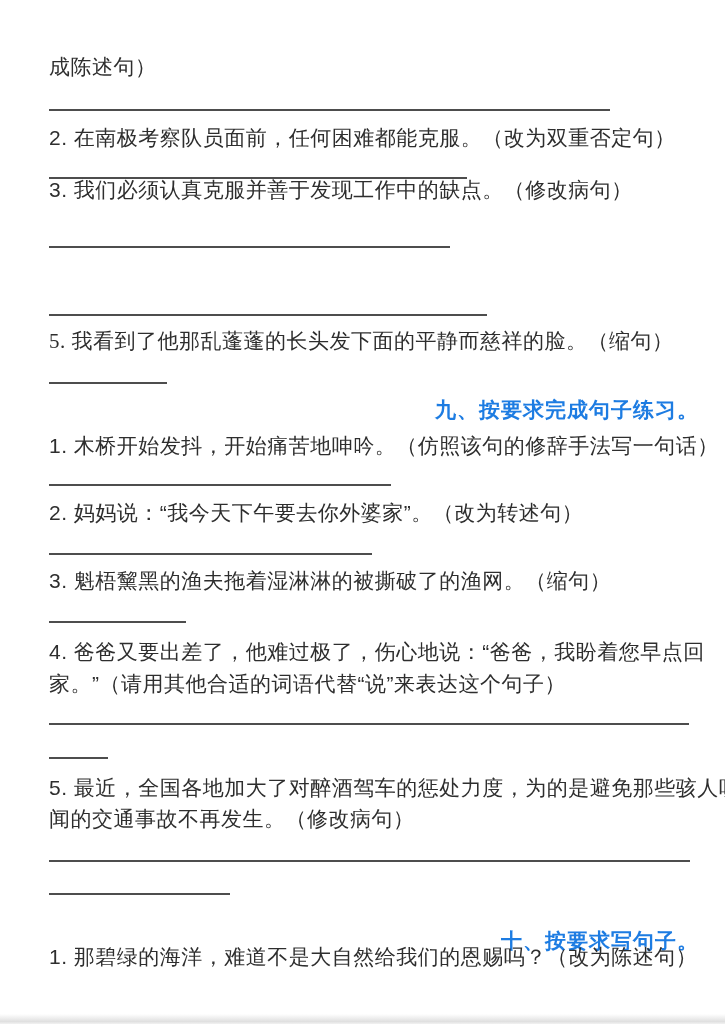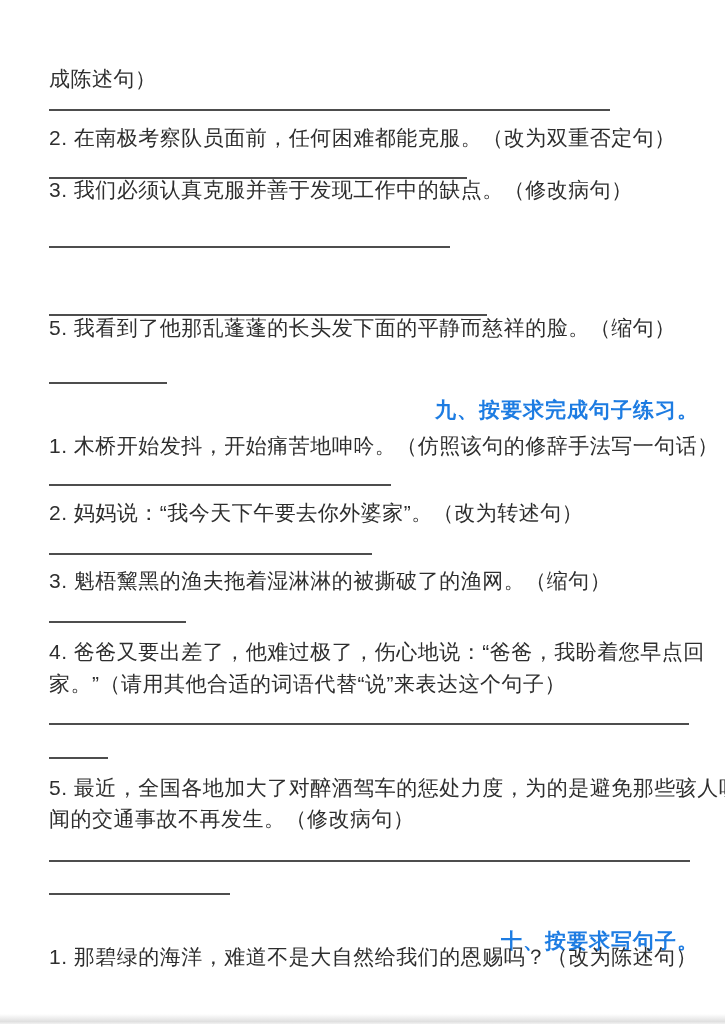--- a/index.html
+++ b/index.html
@@ -50,33 +50,33 @@
     width: 725px;
     height: 10px;
     background: linear-gradient(to bottom, #ffffff 0%, #e0e0e0 75%, #f2f2f2 100%);
   }
 </style>
 </head>
 <body>
 
 <div id="page">
 
-  <div class="q" style="top:65px;">成陈述句）</div>
+  <div class="q" style="top:53px;">成陈述句）</div>
 
   <div class="ans-line" style="top:109px; left:49px; width:561px;"></div>
 
   <div class="q" style="top:124px;">2. 在南极考察队员面前，任何困难都能克服。（改为双重否定句）</div>
   <div class="ans-line" style="top:177px; left:49px; width:418px;"></div>
 
   <div class="q" style="top:176px;">3. 我们必须认真克服并善于发现工作中的缺点。（修改病句）</div>
   <div class="ans-line" style="top:246px; left:49px; width:401px;"></div>
 
   <div class="ans-line" style="top:314px; left:49px; width:438px;"></div>
 
-  <div class="q" style="top:314px;">5. 我看到了他那乱蓬蓬的长头发下面的平静而慈祥的脸。（缩句）</div>
+  <div class="q" style="top:327px;font-family:Liberation Serif, serif;">5. 我看到了他那乱蓬蓬的长头发下面的平静而慈祥的脸。（缩句）</div>
   <div class="ans-line" style="top:382px; left:49px; width:118px;"></div>
 
   <div class="heading" style="top:396px;">九、按要求完成句子练习。</div>
 
   <div class="q" style="top:432px;">1. 木桥开始发抖，开始痛苦地呻吟。（仿照该句的修辞手法写一句话）</div>
   <div class="ans-line" style="top:484px; left:49px; width:342px;"></div>
 
   <div class="q" style="top:499px;">2. 妈妈说：“我今天下午要去你外婆家”。（改为转述句）</div>
   <div class="ans-line" style="top:553px; left:49px; width:323px;"></div>
 

